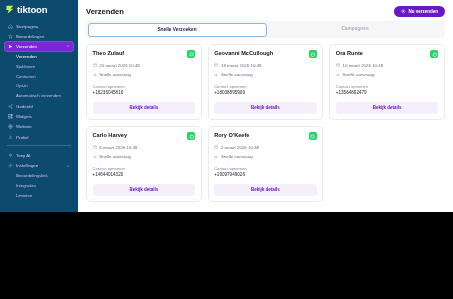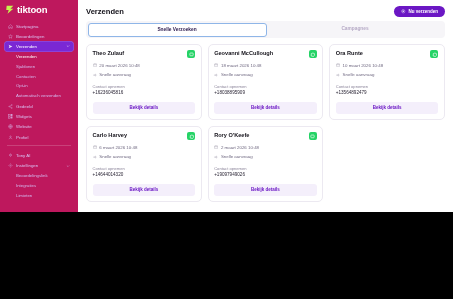--- a/index.html
+++ b/index.html
@@ -13,21 +13,21 @@
     position: relative;
     width: 453px; height: 212px;
     display: flex;
     background: #ffffff;
   }
 
   
   .sidebar {
     width: 78px;
     flex: 0 0 78px;
-    background: #be185d;
+    background: #0c4a6e;
     color: #e9d8fb;
     padding: 0;
     position: relative;
     overflow: hidden;
   }
   .logo {
     display: flex;
     align-items: center;
     gap: 2px;
     padding: 4px 0 5px 5px;

